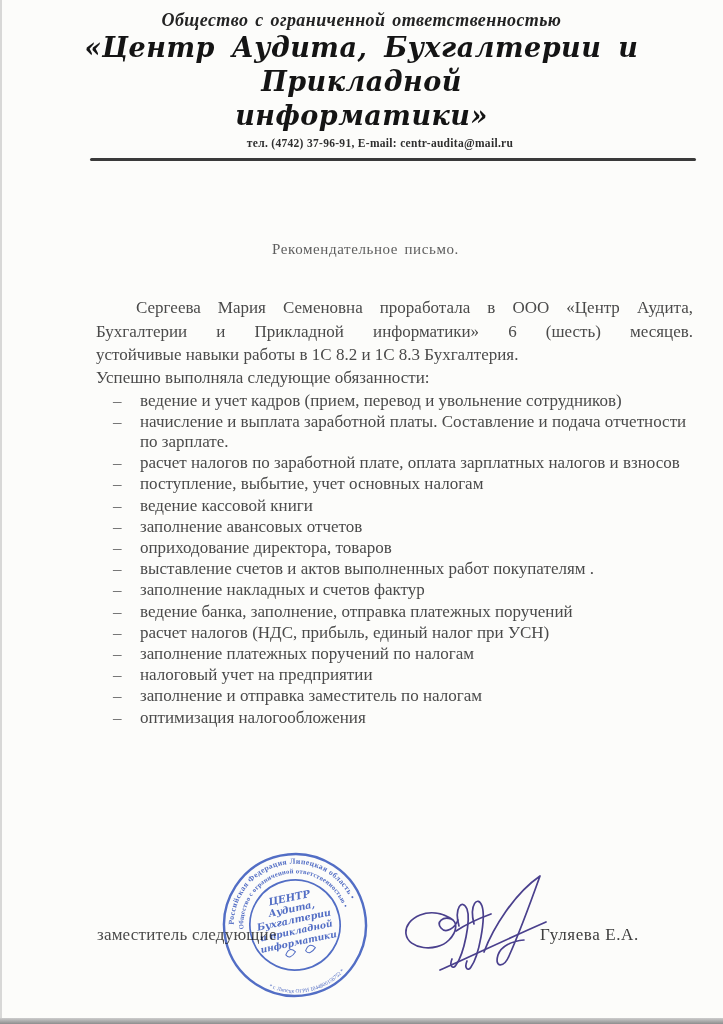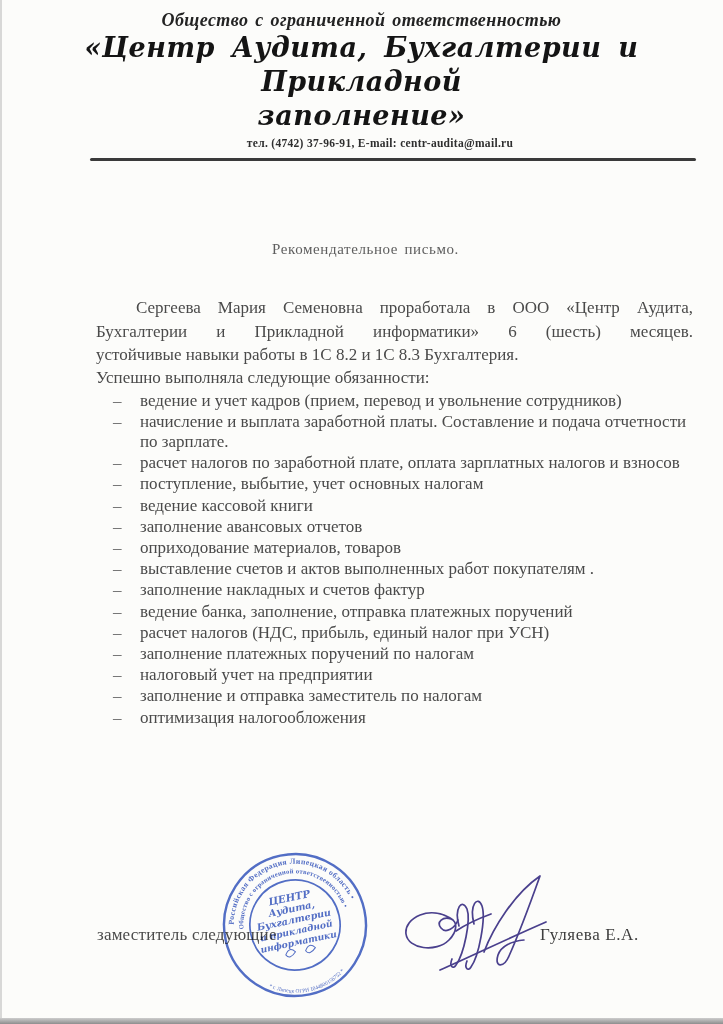--- a/index.html
+++ b/index.html
@@ -49,41 +49,41 @@
     background:linear-gradient(180deg,#cdcdcd,#8e8e8e);}
 </style>
 </head>
 <body>
 
 <div class="page">
 
   <div class="letterhead">
     <div class="org-type">Общество с ограниченной ответственностью</div>
     <div class="company">«Центр Аудита, Бухгалтерии и Прикладной</div>
-    <div class="company">заполнение»</div>
+    <div class="company">информатики»</div>
     <div class="contact">тел. (4742) 37-96-91, E-mail:  centr-audita@mail.ru</div>
   </div>
 
   <div class="rule"></div>
 
   <div class="title">Рекомендательное письмо.</div>
 
   <div class="content">
     <div class="jline indent">Сергеева Мария Семеновна проработала в ООО «Центр Аудита,</div>
     <div class="jline">Бухгалтерии и Прикладной информатики» 6 (шесть) месяцев.</div>
     <div class="plain">устойчивые навыки работы в 1С 8.2 и 1С 8.3 Бухгалтерия.</div>
     <div class="intro-line">Успешно выполняла следующие обязанности:</div>
     <ul class="duties">
       <li>ведение и учет кадров (прием, перевод и увольнение сотрудников)</li>
       <li>начисление и выплата заработной платы. Составление и подача отчетности по зарплате.</li>
       <li>расчет налогов по заработной плате, оплата зарплатных налогов и взносов</li>
       <li>поступление, выбытие, учет основных налогам</li>
       <li>ведение кассовой книги</li>
       <li>заполнение авансовых отчетов</li>
-      <li>оприходование материалов, товаров</li>
+      <li>оприходование директора, товаров</li>
       <li>выставление счетов и актов выполненных работ покупателям .</li>
       <li>заполнение накладных и счетов фактур</li>
       <li>ведение банка, заполнение, отправка платежных поручений</li>
       <li>расчет налогов (НДС, прибыль, единый налог при УСН)</li>
       <li>заполнение платежных поручений по налогам</li>
       <li>налоговый учет на предприятии</li>
       <li>заполнение и отправка заместитель по налогам</li>
       <li>оптимизация налогообложения</li>
     </ul>
   </div>

